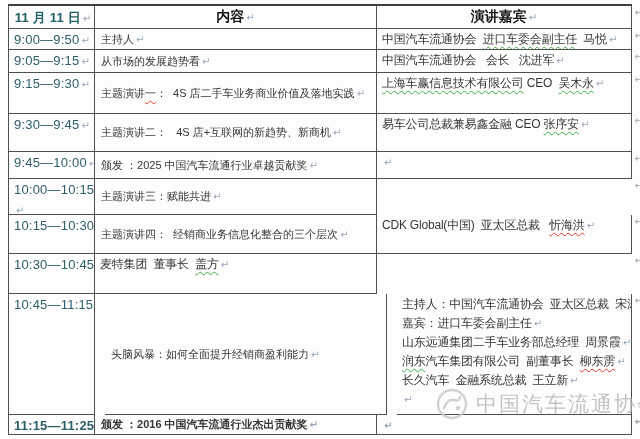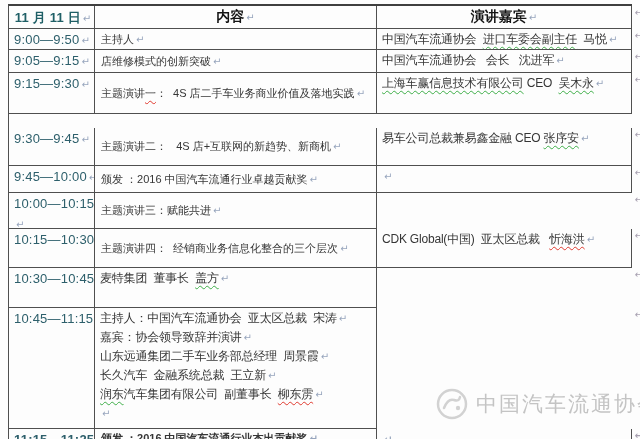--- a/index.html
+++ b/index.html
@@ -34,26 +34,26 @@
   .t-head .cell{
     font-weight:bold;color:#141414;text-align:center;
     display:flex;align-items:center;justify-content:center;
     font-size:14px;
   }
   .t-head .cell.time{color:#1f5f66;}
   
   .t-body .t-row:nth-child(1){height:21px;}
   .t-body .t-row:nth-child(2){height:23px;}
   .t-body .t-row:nth-child(3){height:41px;}
-  .t-body .t-row:nth-child(4){height:38px;margin-top:14px;}
+  .t-body .t-row:nth-child(4){height:38px;}
   .t-body .t-row:nth-child(5){height:27px;}
   .t-body .t-row:nth-child(6){height:36px;}
   .t-body .t-row:nth-child(7){height:39px;}
   .t-body .t-row:nth-child(8){height:40px;}
-  .t-body .t-row:nth-child(9){height:121px;}
+  .t-body .t-row:nth-child(9){height:121px;gap:10px;}
   .t-body .t-row:nth-child(10){height:20px;font-weight:bold;}
   .cell.time{
     color:#2d5f6b;font-size:13px;padding:1px 2px 0 5px;
     letter-spacing:0.2px;
   }
   .cell.time .para{white-space:pre;}
   .cell.content{
     padding:0 4px 0 6px;
     display:flex;flex-direction:column;justify-content:center;
   }
@@ -126,21 +126,21 @@
           <div class="para pmark"><span>中国汽车流通协会  </span><span class="sq-green">进口车委会副主任</span><span>  马悦</span></div>
         </div>
     <span class="row-end-mark"></span>
   </div>
 
   <div class="t-row">
     <div class="cell time">
           <div class="para pmark"><span>9:05—9:15</span></div>
         </div>
     <div class="cell content">
-          <div class="para pmark"><span>店维修模式的创新突破</span></div>
+          <div class="para pmark"><span>从市场的发展趋势看</span></div>
         </div>
     <div class="cell speakers">
           <div class="para pmark"><span>中国汽车流通协会   会长   沈进军</span></div>
         </div>
     <span class="row-end-mark"></span>
   </div>
 
   <div class="t-row">
     <div class="cell time">
           <div class="para pmark"><span>9:15—9:30</span></div>
@@ -165,21 +165,21 @@
           <div class="para pmark"><span>易车公司总裁兼易鑫金融 CEO </span><span class="sq-green">张序安</span></div>
         </div>
     <span class="row-end-mark"></span>
   </div>
 
   <div class="t-row">
     <div class="cell time">
           <div class="para pmark"><span>9:45—10:00</span></div>
         </div>
     <div class="cell content">
-          <div class="para pmark"><span>颁发 ：2016 中国汽车流通行业卓越贡献奖</span></div>
+          <div class="para pmark"><span>颁发 ：2025 中国汽车流通行业卓越贡献奖</span></div>
         </div>
     <div class="cell speakers">
           <div class="para pmark"></div>
         </div>
     <span class="row-end-mark"></span>
   </div>
 
   <div class="t-row">
     <div class="cell time">
           <div class="para pmark"><span>10:00—10:15</span></div>
@@ -211,26 +211,29 @@
     <div class="cell speakers">
           <div class="para pmark"><span>麦特集团  董事长  </span><span class="sq-green">盖方</span></div>
         </div>
     <span class="row-end-mark"></span>
   </div>
 
   <div class="t-row">
     <div class="cell time">
           <div class="para pmark"><span>10:45—11:15</span></div>
         </div>
+    <div class="cell content">
+          <div class="para pmark"><span>头脑风暴：如何全面提升经销商盈利能力</span></div>
+        </div>
     <div class="cell speakers">
           <div class="para pmark"><span>主持人：中国汽车流通协会  亚太区总裁  宋涛</span></div>
-          <div class="para pmark"><span>嘉宾：协会领导致辞并演讲</span></div>
+          <div class="para pmark"><span>嘉宾：进口车委会副主任</span></div>
           <div class="para pmark"><span>山东远通集团二手车业务部总经理  周景霞</span></div>
+          <div class="para pmark"><span class="sq-green">润东</span><span>汽车集团有限公司  副董事长  </span><span class="sq-red">柳东雳</span></div>
           <div class="para pmark"><span>长久汽车  金融系统总裁  王立新</span></div>
-          <div class="para pmark"><span class="sq-green">润东</span><span>汽车集团有限公司  副董事长  </span><span class="sq-red">柳东雳</span></div>
           <div class="para pmark"></div>
         </div>
     <span class="row-end-mark"></span>
   </div>
 
   <div class="t-row">
     <div class="cell time">
           <div class="para pmark"><span>11:15—11:25</span></div>
         </div>
     <div class="cell content">

